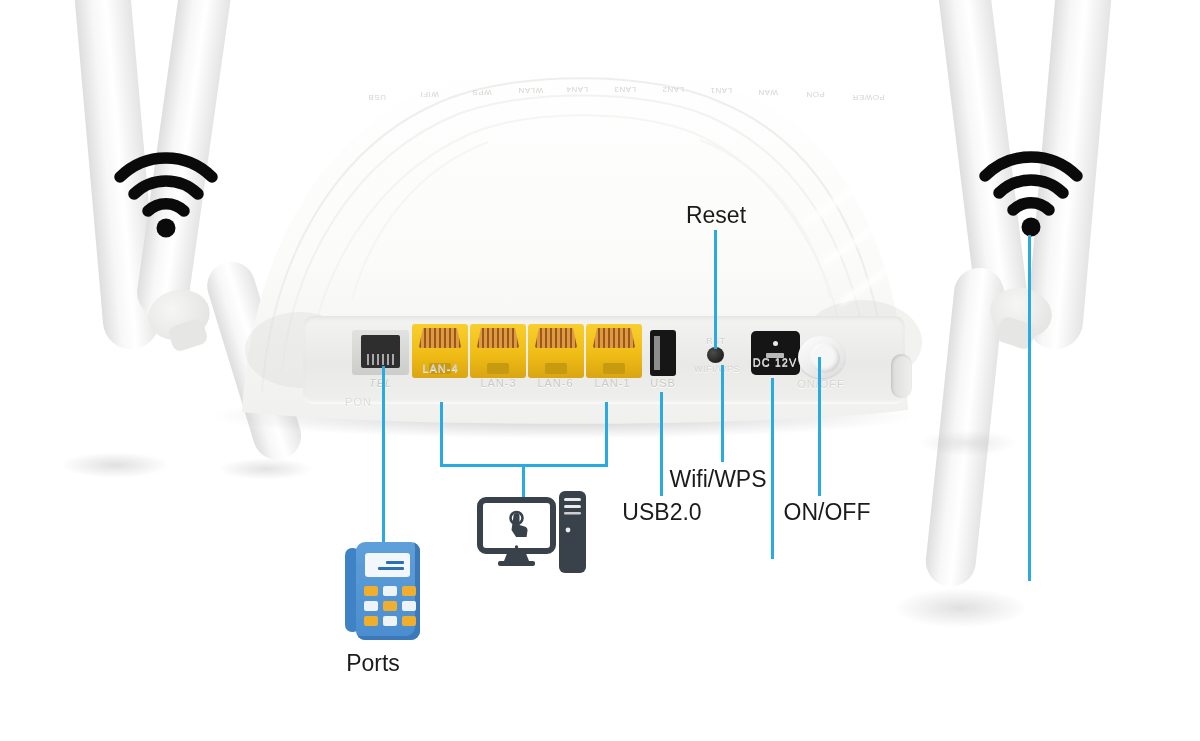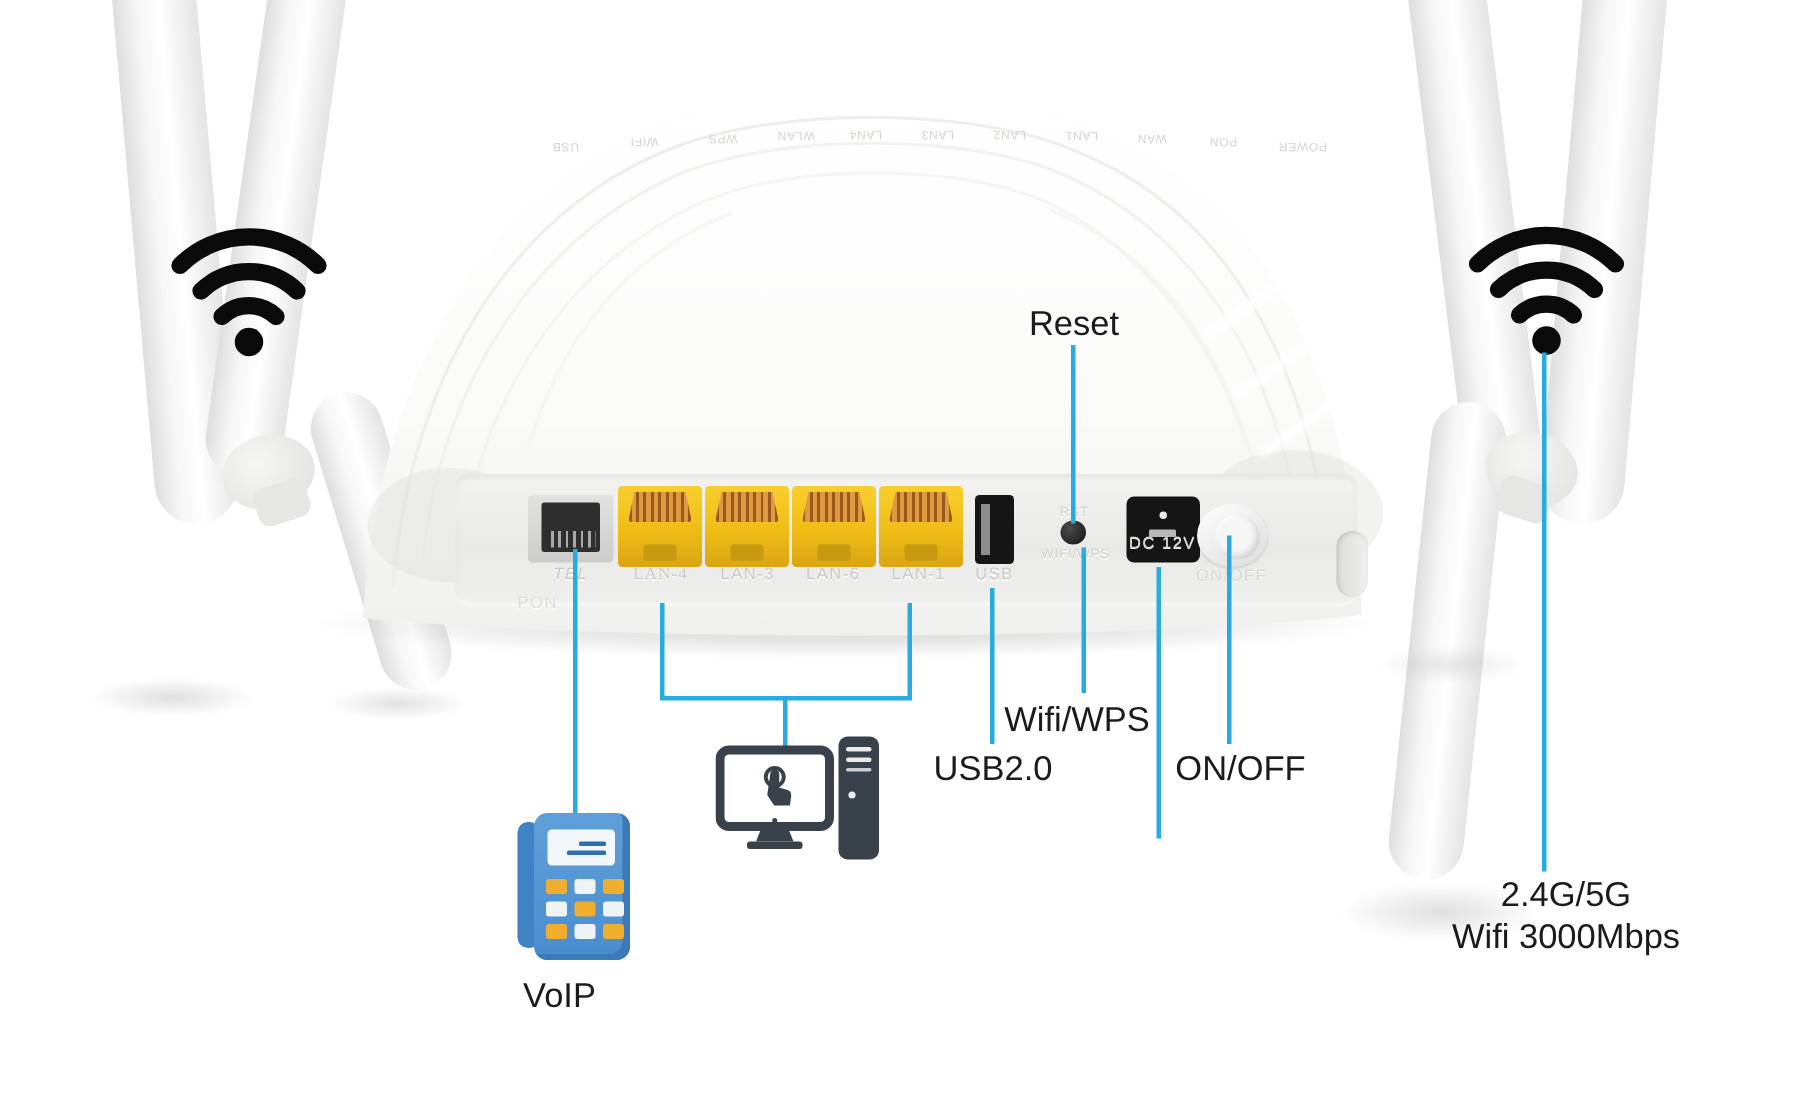--- a/index.html
+++ b/index.html
@@ -63,21 +63,21 @@
     background:linear-gradient(90deg,#dcdcda,#f0f0ee);box-shadow:inset 1px 1px 3px rgba(0,0,0,.14);}
 
   
   .wifi-ic{position:absolute;z-index:7;}
 
   
   .cl{position:absolute;z-index:8;width:3px;background:#29abe2;}
   .cl.h{height:3px;}
 
   
-  .lbl{position:absolute;z-index:9;font-size:23px;line-height:1.22;color:#1b1b1b;text-align:center;
+  .lbl{position:absolute;z-index:9;font-size:23px;line-height:1.22;color:#1b1b1b;text-align:left;
     transform:translateX(-50%);white-space:nowrap;}
 
   
   .phone{position:absolute;left:345px;top:540px;width:78px;height:104px;z-index:9;}
   .phone .handset{position:absolute;left:0;top:8px;width:15px;height:84px;border-radius:7px;background:#3f83c4;}
   .phone .body{position:absolute;left:11px;top:2px;width:64px;height:98px;border-radius:9px;
     background:linear-gradient(180deg,#5f9fd9,#4a8dcf);box-shadow:inset -5px -4px 0 #3c79b8;}
   .phone .screen{position:absolute;left:9px;top:11px;width:45px;height:24px;border-radius:3px;background:#f2f7fb;}
   .phone .scr-line{position:absolute;height:3px;background:#2d6fb4;border-radius:1px;}
   .phone .keys{position:absolute;left:8px;top:44px;display:grid;grid-template-columns:repeat(3,14px);gap:5px;}
@@ -150,21 +150,21 @@
   </div>
   <div class="engr" style="left:352px;top:377px;width:57px;font-style:italic;">TEL</div>
   <div class="engr" style="left:330px;top:396px;width:57px;color:#dcdcd9;">PON</div>
 
   <div class="lan-block">
     <div class="lan-port"></div>
     <div class="lan-port"></div>
     <div class="lan-port"></div>
     <div class="lan-port"></div>
   </div>
-  <div class="engr" style="left:412px;top:377px;width:57px;font-family:Liberation Serif, serif;">LAN-4</div>
+  <div class="engr" style="left:412px;top:362px;width:57px;">LAN-4</div>
   <div class="engr" style="left:470px;top:377px;width:57px;">LAN-3</div>
   <div class="engr" style="left:527px;top:377px;width:57px;">LAN-6</div>
   <div class="engr" style="left:584px;top:377px;width:57px;">LAN-1</div>
 
   <div class="usb-port">
     <div class="tongue"></div>
   </div>
   <div class="engr" style="left:637px;top:377px;width:52px;">USB</div>
 
   <div class="engr small" style="left:692px;top:336px;width:48px;">RST</div>
@@ -245,19 +245,15 @@
         <div class="key w"></div>
         <div class="key y"></div>
       </div>
     </div>
   </div>
 
   <div class="lbl" style="left:716px;top:201px;">Reset</div>
   <div class="lbl" style="left:718px;top:465px;">Wifi/WPS</div>
   <div class="lbl" style="left:662px;top:498px;">USB2.0</div>
   <div class="lbl" style="left:827px;top:498px;">ON/OFF</div>
-  <div class="lbl" style="left:373px;top:649px;">VoIP</div>
-  <div class="lbl" style="left:1044px;top:582px;">
-    <div>2.4G/5G</div>
-    <div>Wifi 3000Mbps</div>
-  </div>
+  <div class="lbl" style="left:373px;top:649px;">Ports</div>
 
 </div>
 
 </body></html>

